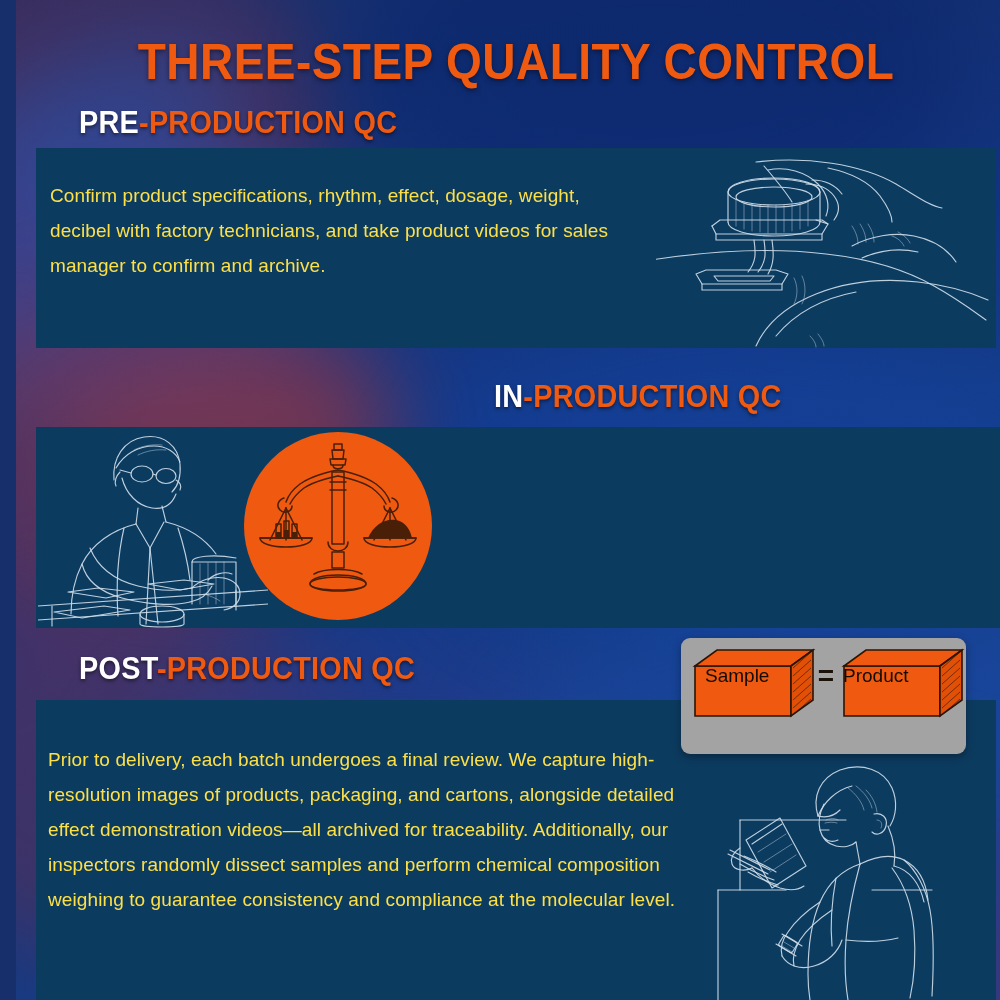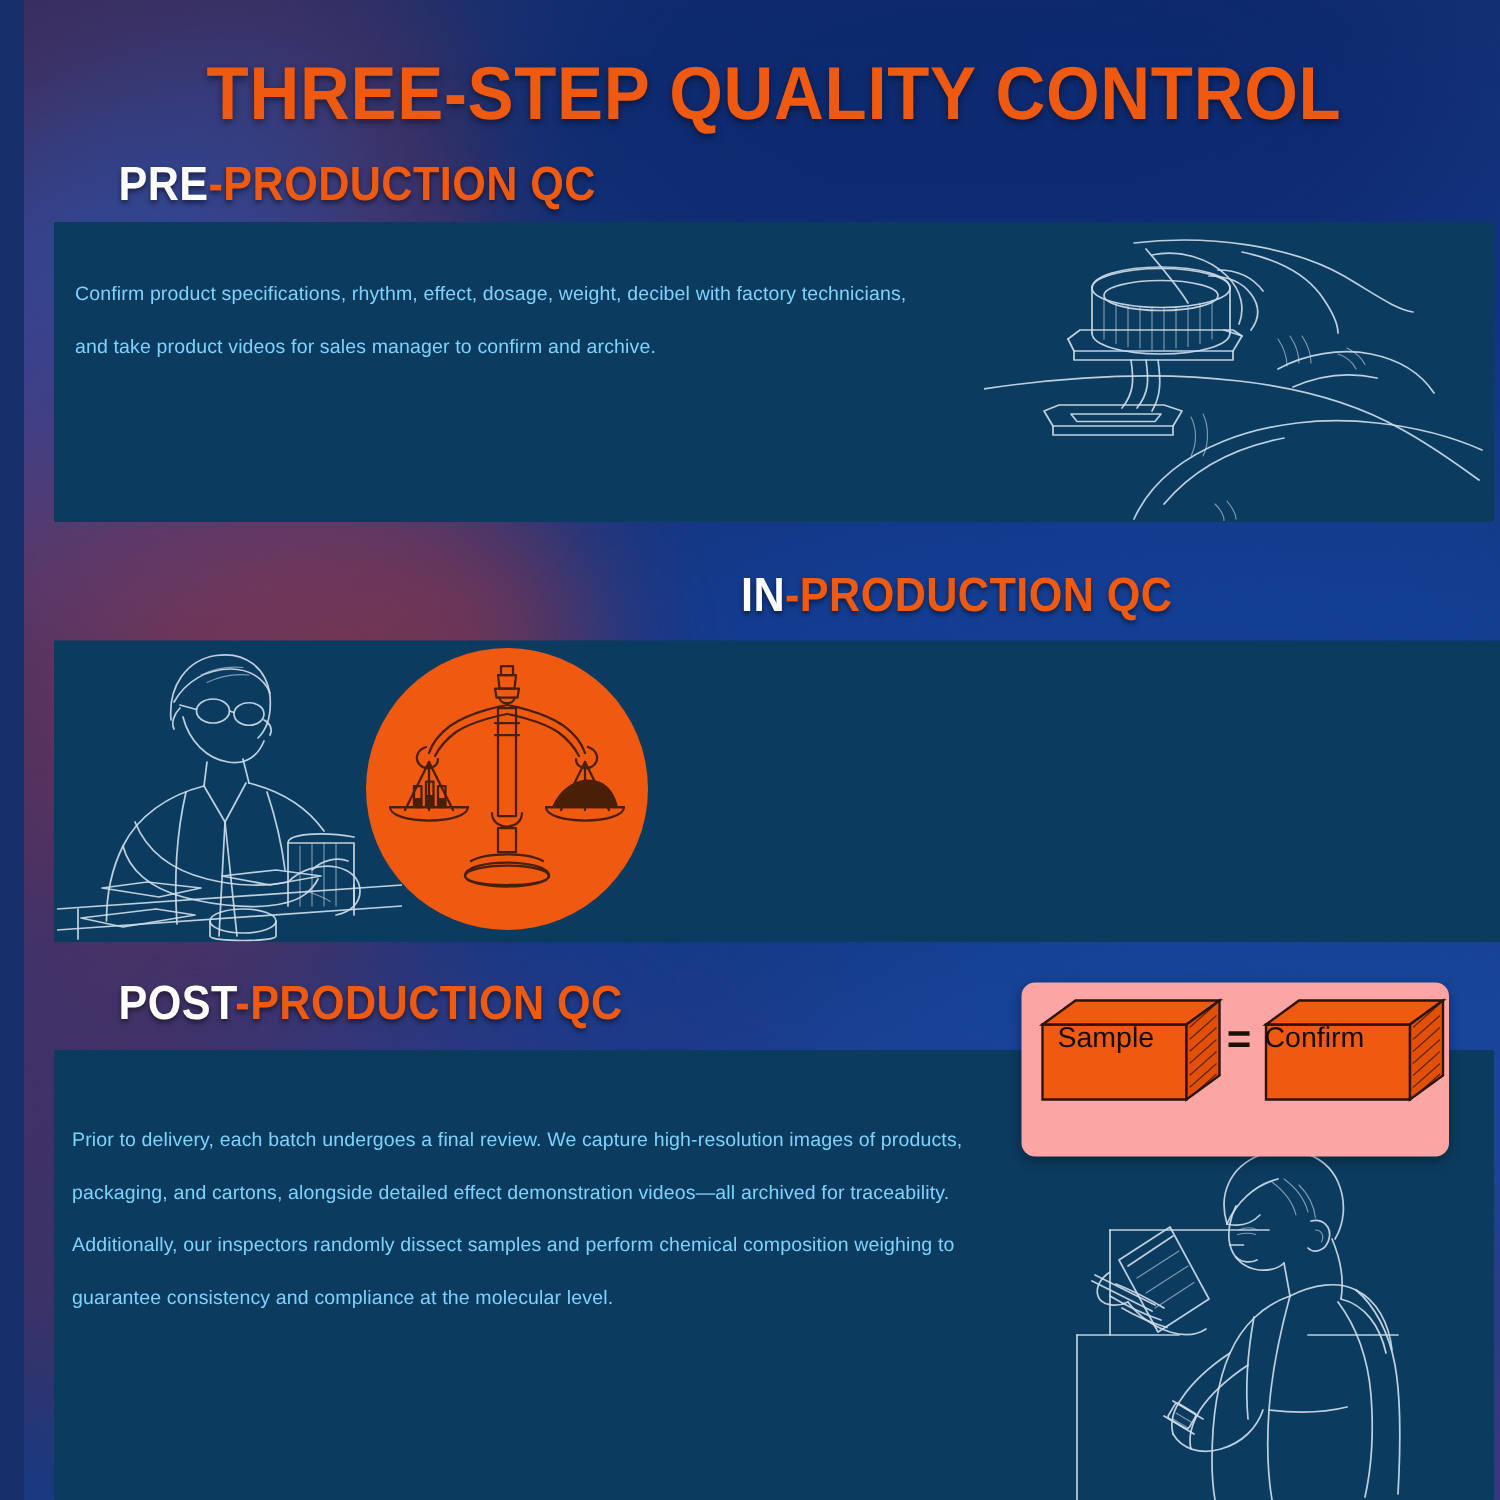--- a/index.html
+++ b/index.html
@@ -55,32 +55,32 @@
   #head2{left:478px;top:378px;transform-origin:left top;}
   #head3{left:63px;top:650px;transform-origin:left top;}
 
   
   .panel{position:absolute;background:#0c3b60;}
   #panel1{left:20px;top:148px;width:960px;height:200px;}
   #panel2{left:20px;top:427px;width:965px;height:201px;}
   #panel3{left:20px;top:700px;width:960px;height:300px;}
 
   .body-text{
-    position:absolute;color:#7dd3fc;
-    font-size:13px;line-height:35px;font-weight:400;
+    position:absolute;color:#fde047;
+    font-size:19px;line-height:35px;font-weight:400;
     letter-spacing:.1px;
   }
   #text1{left:34px;top:178px;width:560px;}
   #text2{left:452px;top:452px;width:540px;}
   #text3{left:32px;top:742px;width:640px;}
 
   
   .badge{
-    position:absolute;left:665px;top:655px;width:285px;height:116px;
-    background:#fca5a5;border-radius:9px;
+    position:absolute;left:665px;top:638px;width:285px;height:116px;
+    background:#a3a3a3;border-radius:9px;
     box-shadow:0 3px 8px rgba(0,0,0,.35);
   }
   .badge .eq{
     position:absolute;left:133px;top:22px;width:24px;
     text-align:center;color:#1a1208;font-size:28px;font-weight:bold;
     font-family:"Liberation Sans",sans-serif;
   }
   .badge svg{position:absolute;left:0;top:0;}
   .badge .lbl{
     position:absolute;color:#120c05;font-size:19px;
@@ -397,18 +397,18 @@
           <path d="M261 38 L279 22"></path>
           <path d="M261 46 L279 30"></path>
         <path d="M261 54 L279 38"></path>
           <path d="M261 62 L279 46"></path>
           <path d="M261 70 L279 54"></path>
         <path d="M262 76 L279 61"></path>
       </g>
     </svg>
     <span class="lbl lbl-sample">Sample</span>
     <span class="eq">=</span>
-    <span class="lbl lbl-product">Confirm</span>
+    <span class="lbl lbl-product">Product</span>
   </div>
 
   <div class="body-text" id="text3">Prior to delivery, each batch undergoes a final review. We capture high-resolution images of products, packaging, and cartons, alongside detailed effect demonstration videos—all archived for traceability. Additionally, our inspectors randomly dissect samples and perform chemical composition weighing to guarantee consistency and compliance at the molecular level.</div>
 
 </div>
 
 </body></html>

